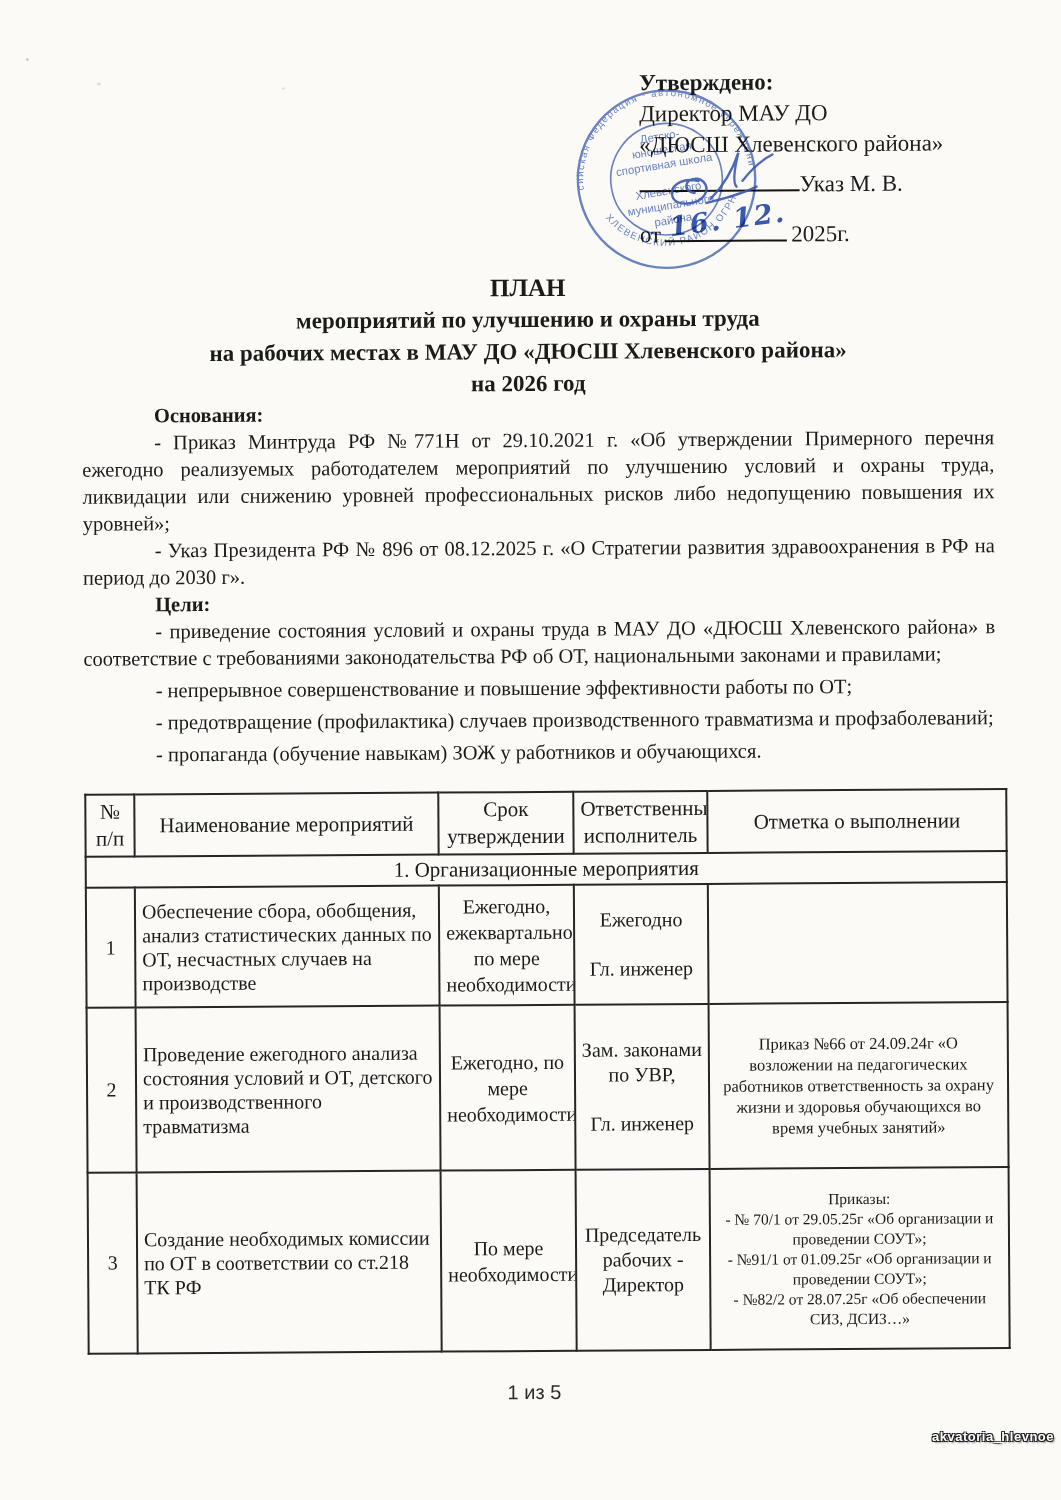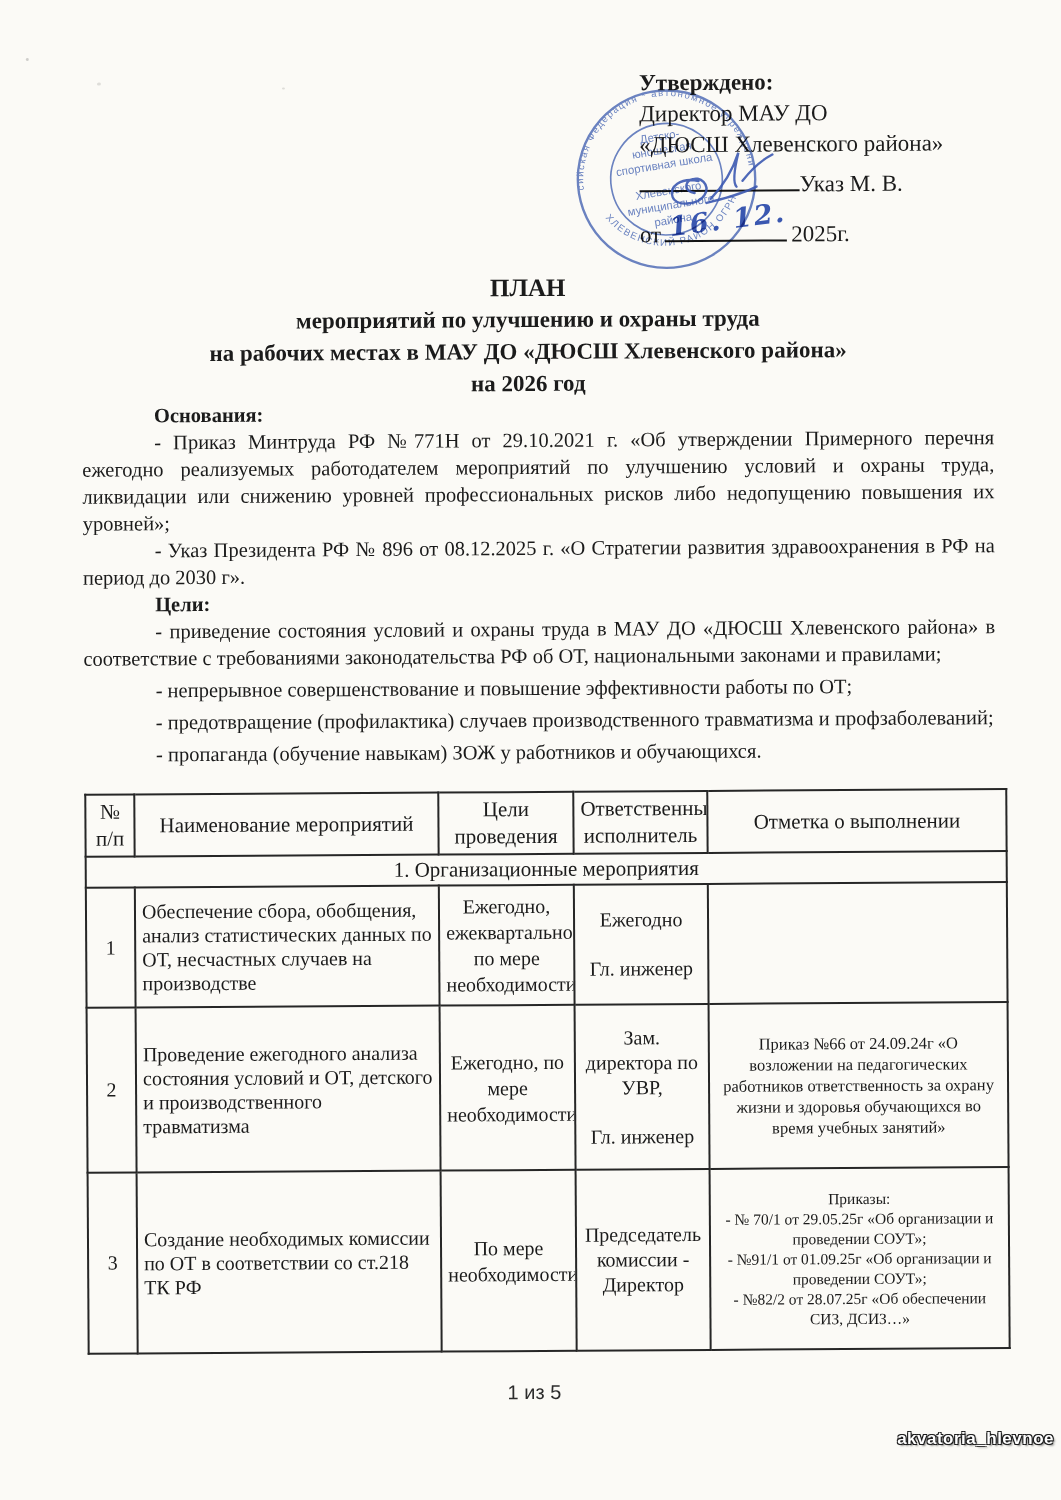--- a/index.html
+++ b/index.html
@@ -65,21 +65,21 @@
   td.mark{text-align:center;}
   td.mark .m16{font-size:16.5px;line-height:21px;}
   td.mark .m15{font-size:15.5px;line-height:20px;}
 
   
   .footer{position:absolute;left:0;top:1381px;width:1061px;text-align:center;
     font-family:"Liberation Sans", sans-serif;font-size:20px;color:#2c2c2c;}
 
   
   .watermark{position:absolute;right:7px;top:1429px;
-    font-family:"Liberation Sans", sans-serif;font-weight:bold;font-size:17px;
+    font-family:"Liberation Sans", sans-serif;font-weight:bold;font-size:13px;
     color:#ffffff;letter-spacing:.5px;
     text-shadow:-1px -1px 0 #1d1d1d,1px -1px 0 #1d1d1d,-1px 1px 0 #1d1d1d,1px 1px 0 #1d1d1d,2px 2px 2px rgba(0,0,0,.45);
     z-index:9;}
 </style>
 </head>
 <body>
 
 <div id="page">
   <div id="content">
 
@@ -152,21 +152,21 @@
         <col style="width:49px">
           <col style="width:304px">
           <col style="width:135px">
           <col style="width:134px">
           <col style="width:299px">
       </colgroup>
       <tbody>
           <tr style="height:62px">
         <th class="h">№ п/п</th>
         <th class="h">Наименование мероприятий</th>
-        <th class="h">Цели проведения</th>
+        <th class="h">Срок утверждении</th>
         <th class="h">Ответственный исполнитель</th>
         <th class="h">Отметка о выполнении</th>
       </tr>
       <tr style="height:26px">
         <td class="section" colspan="5">1. Организационные мероприятия</td>
       </tr>
       <tr style="height:120px">
         <td class="num">1</td>
         <td class="name">Обеспечение сбора, обобщения, анализ статистических данных по ОТ, несчастных случаев на производстве</td>
         <td class="term">Ежегодно, ежеквартально, по мере необходимости</td>
@@ -174,33 +174,33 @@
           <div class="exec-line">Ежегодно</div>
           <div class="exec-line">Гл. инженер</div>
         </td>
         <td class="mark"></td>
       </tr>
       <tr style="height:165px">
         <td class="num">2</td>
         <td class="name">Проведение ежегодного анализа состояния условий и ОТ, детского и производственного травматизма</td>
         <td class="term">Ежегодно, по мере необходимости</td>
         <td class="exec">
-          <div class="exec-line">Зам. директора по УВР,</div>
+          <div class="exec-line">Зам. законами по УВР,</div>
           <div class="exec-line">Гл. инженер</div>
         </td>
         <td class="mark">
           <div class="m16">Приказ №66 от 24.09.24г «О возложении на педагогических работников ответственность за охрану жизни и здоровья обучающихся во время учебных занятий»</div>
         </td>
       </tr>
       <tr style="height:181px">
         <td class="num">3</td>
         <td class="name">Создание необходимых комиссии по ОТ в соответствии со ст.218 ТК РФ</td>
         <td class="term">По мере необходимости</td>
         <td class="exec">
-          <div class="exec-line">Председатель комиссии - Директор</div>
+          <div class="exec-line">Председатель рабочих - Директор</div>
         </td>
         <td class="mark">
           <div class="m15">Приказы:</div>
           <div class="m15">- № 70/1 от 29.05.25г «Об организации и проведении СОУТ»;</div>
           <div class="m15">- №91/1 от 01.09.25г «Об организации и проведении СОУТ»;</div>
           <div class="m15">- №82/2 от 28.07.25г «Об обеспечении СИЗ, ДСИЗ…»</div>
         </td>
       </tr>
     </tbody>
       </table>

